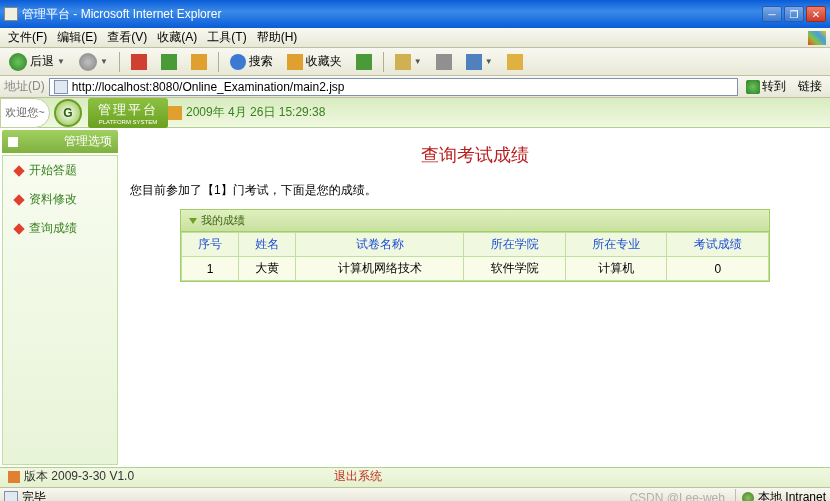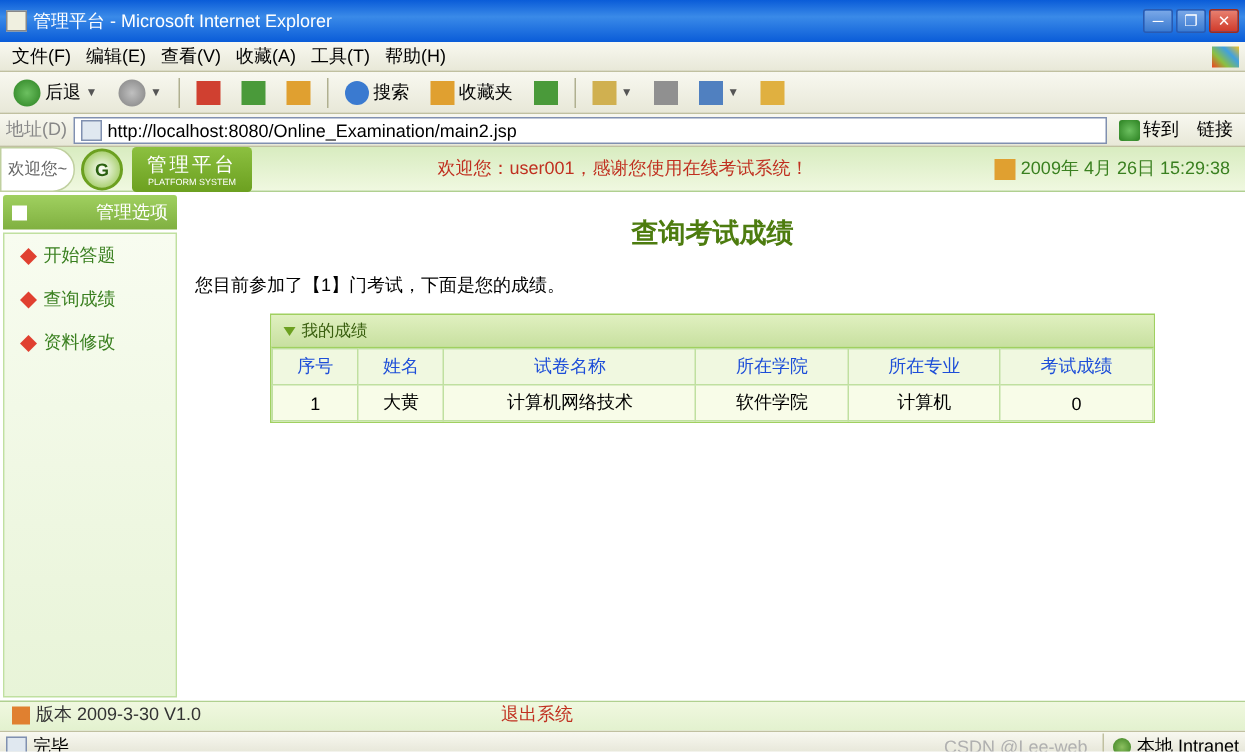--- a/index.html
+++ b/index.html
@@ -50,21 +50,21 @@
 
 .main-area { display: flex; height: 339px; }
 .sidebar { width: 120px; display: flex; flex-direction: column; }
 .side-header { background: linear-gradient(#a0d060, #80b040); color: #fff; padding: 3px 6px; display: flex; align-items: center; gap: 4px; border-radius: 2px 2px 0 0; margin: 2px; justify-content: space-between; }
 .side-header .sq { width: 10px; height: 10px; background: #fff; }
 .side-body { background: linear-gradient(#f8fcf0, #e8f4d8); flex: 1; margin: 0 2px 2px 2px; border: 1px solid #c0e0a0; }
 .side-item { display: flex; align-items: center; gap: 6px; padding: 6px 12px; color: #3a8020; cursor: default; }
 .side-item .bullet { width: 8px; height: 8px; background: #e04030; transform: rotate(45deg); }
 
 .page { flex: 1; background: #fff; padding: 0; overflow: hidden; }
-.page-title { text-align: center; color: #4d7c0f; font-size: 18px; font-weight: bold; padding: 15px 0 10px; }
+.page-title { text-align: center; color: #b91c1c; font-size: 18px; font-weight: normal; padding: 15px 0 10px; }
 .page-intro { padding: 5px 10px; font-size: 12px; }
 .tbl-wrap { margin: 5px 60px; border: 1px solid #a0d060; }
 .tbl-caption { background: linear-gradient(#e0f0c0, #c8e0a0); padding: 3px 8px; color: #3a6010; font-size: 11px; border-bottom: 1px solid #a0d060; display:flex; align-items:center; gap:4px; }
 .tbl-caption .tri { width:0; height:0; border-left:4px solid transparent; border-right:4px solid transparent; border-top:6px solid #6ca020; }
 .tbl { width: 100%; border-collapse: collapse; }
 .tbl th { background: #f0f8e0; padding: 3px; border: 1px solid #c0e0a0; font-weight: normal; color: #1d4ed8; font-size: 12px; }
 .tbl td { background: #f8fce8; padding: 3px; border: 1px solid #c0e0a0; text-align: center; font-size: 12px; }
 
 .footer-bar { height: 36px; background: linear-gradient(#f0f8e0, #d8ecc0); display: flex; align-items: flex-start; padding: 0 8px; border-top: 1px solid #b0d090; }
 .footer-bar .version { color: #333; display: flex; align-items: center; gap: 4px; }
@@ -166,45 +166,44 @@
 </div>
 
 <div class="content">
   <div class="banner">
     <div class="welcome-tab">欢迎您~</div>
     <div class="logo-circle">G</div>
     <div class="brand-box">
       <span>管理平台</span>
       <span class="sub">PLATFORM SYSTEM</span>
     </div>
-    <div class="msg">欢迎您：user001，感谢您使用在线考试系统！</div>
     <div class="date-box">
       <span class="home-sm"></span>
       <span>2009年 4月 26日 15:29:38</span>
     </div>
   </div>
 
   <div class="main-area">
     <div class="sidebar">
       <div class="side-header">
         <span class="sq"></span>
         <span>管理选项</span>
       </div>
       <div class="side-body">
         <div class="side-item">
           <span class="bullet"></span>
           <span>开始答题</span>
         </div>
         <div class="side-item">
           <span class="bullet"></span>
-          <span>查询成绩</span>
+          <span>资料修改</span>
         </div>
         <div class="side-item">
           <span class="bullet"></span>
-          <span>资料修改</span>
+          <span>查询成绩</span>
         </div>
       </div>
     </div>
 
     <div class="page">
       <div class="page-title">查询考试成绩</div>
       <div class="page-intro">您目前参加了【1】门考试，下面是您的成绩。</div>
       <div class="tbl-wrap">
         <div class="tbl-caption">
           <span class="tri"></span>

